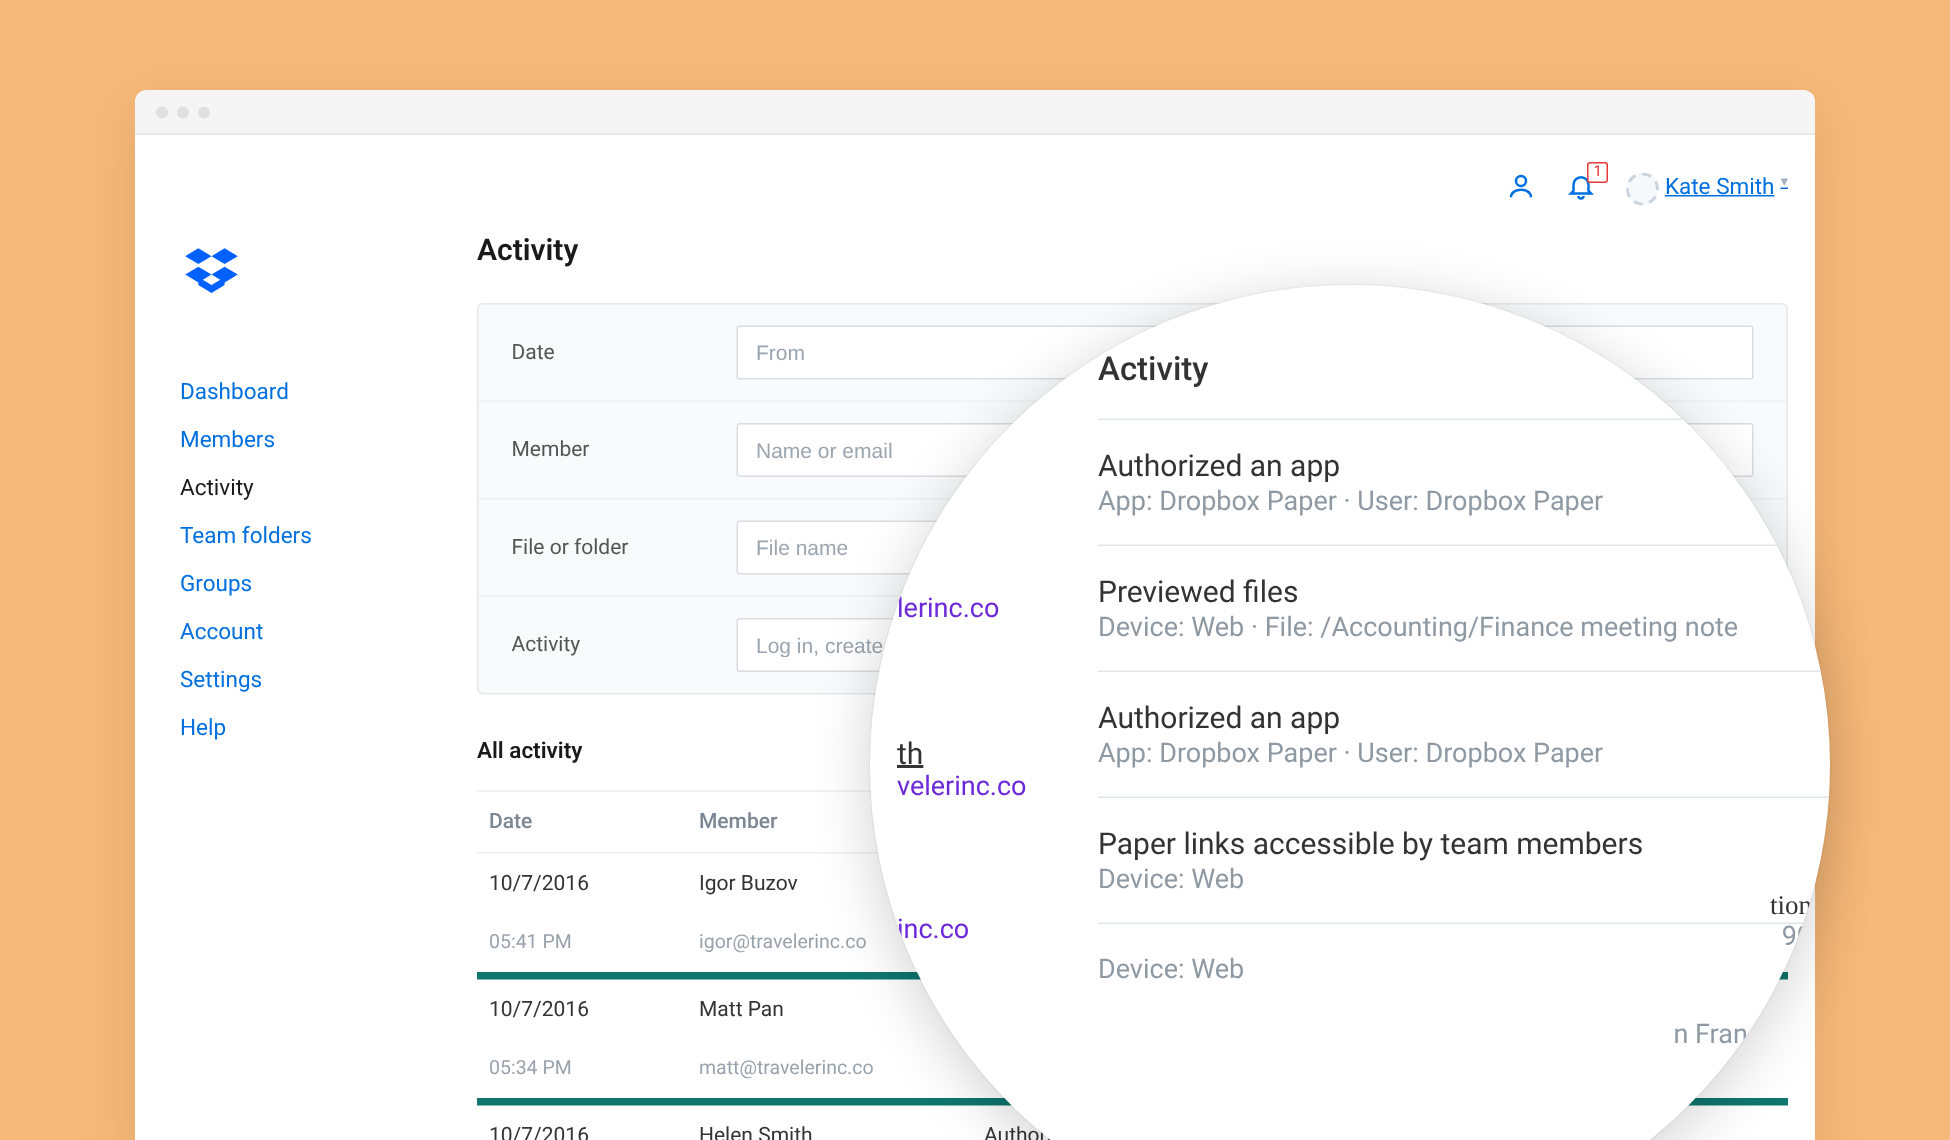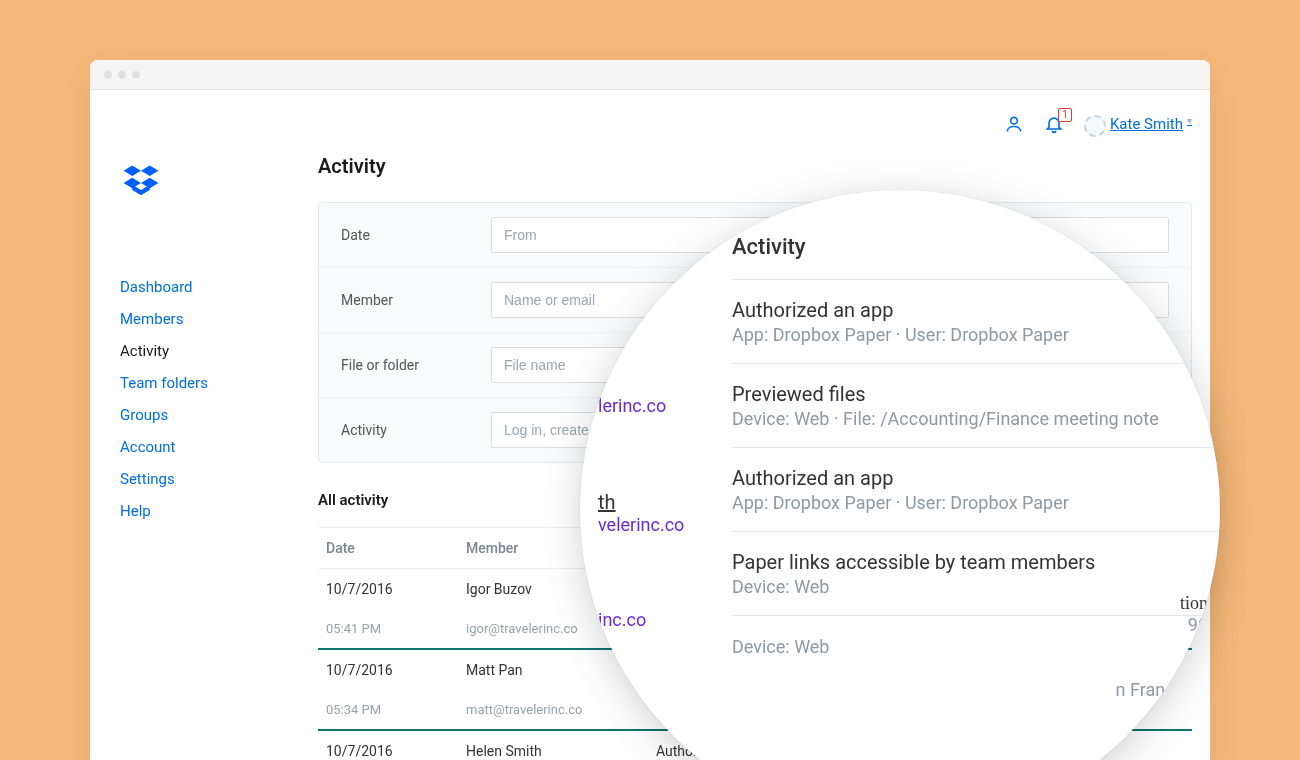--- a/index.html
+++ b/index.html
@@ -37,21 +37,21 @@
   .app-body {
     display: flex;
     height: calc(100% - 30px);
   }
   .sidebar {
     width: 210px;
     padding: 72px 0 0 30px;
   }
   .logo svg { width: 42px; height: 42px; fill:#0061FF; }
   .nav {
-    margin-top: 70px;
+    margin-top: 44px;
     display: flex;
     flex-direction: column;
     gap: 14px;
   }
   .nav-item {
     font-size: 15px;
     color: #0070E0;
     cursor: pointer;
   }
   .nav-item.active { color: #1A1A1A; }
@@ -113,21 +113,21 @@
   table.activity {
     width:100%;
     border-collapse:collapse;
     font-size:14px;
   }
   table.activity th {
     text-align:left; font-weight:500; color:#7A8691;
     padding:12px 8px; border-top:1px solid #EDEFF1; border-bottom:1px solid #EDEFF1;
   }
   table.activity td {
-    padding:12px 8px; border-bottom:2px solid #0f766e; vertical-align:top;
+    padding:12px 8px; border-bottom:5px solid #0f766e; vertical-align:top;
   }
   .cell-primary { color:#333; }
   .cell-secondary { color:#98A2AC; font-size:13px;margin-top:24px; }
 
   
   .magnifier {
     position:absolute;
     top: 190px;
     left: 580px;
     width: 640px;

